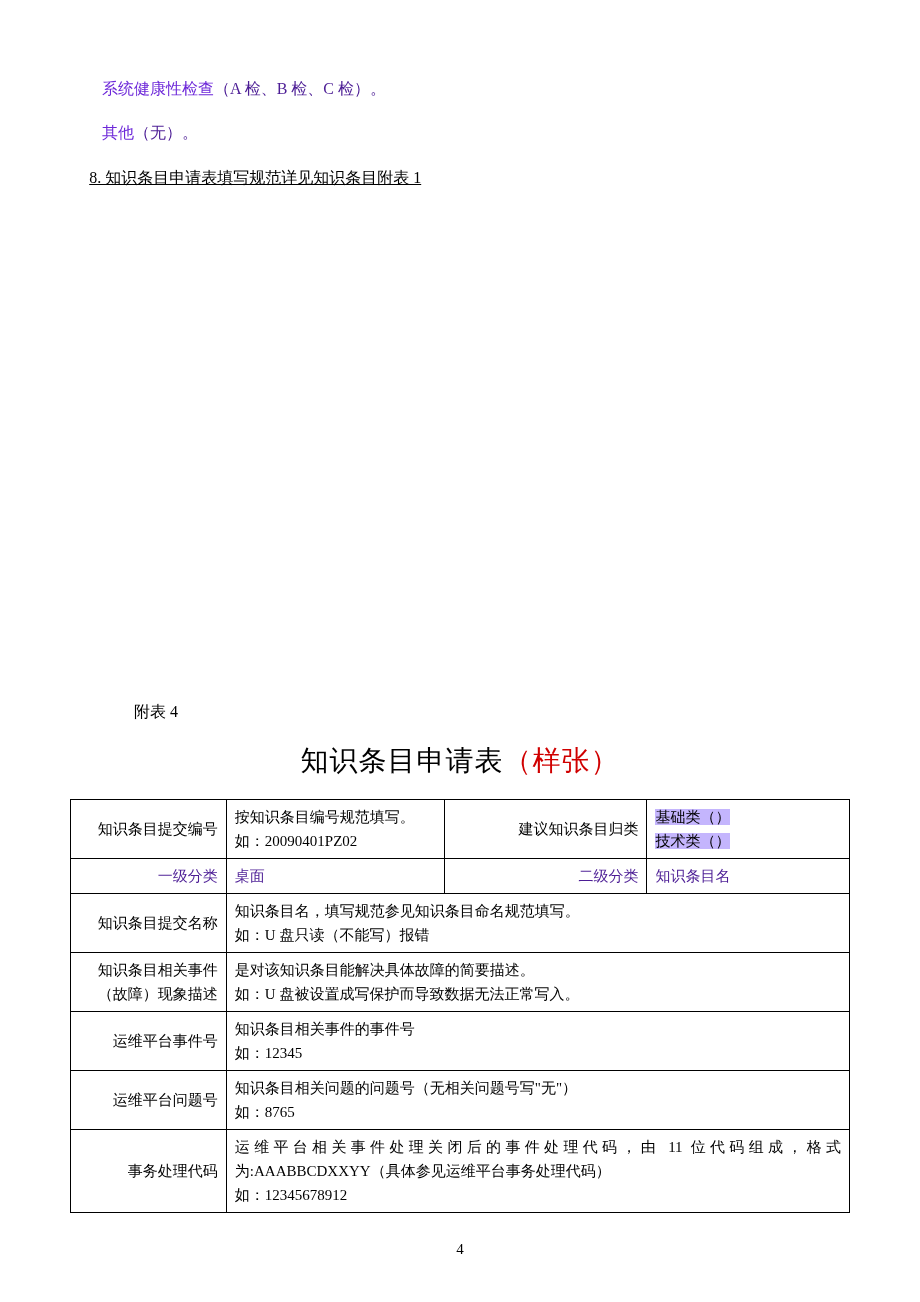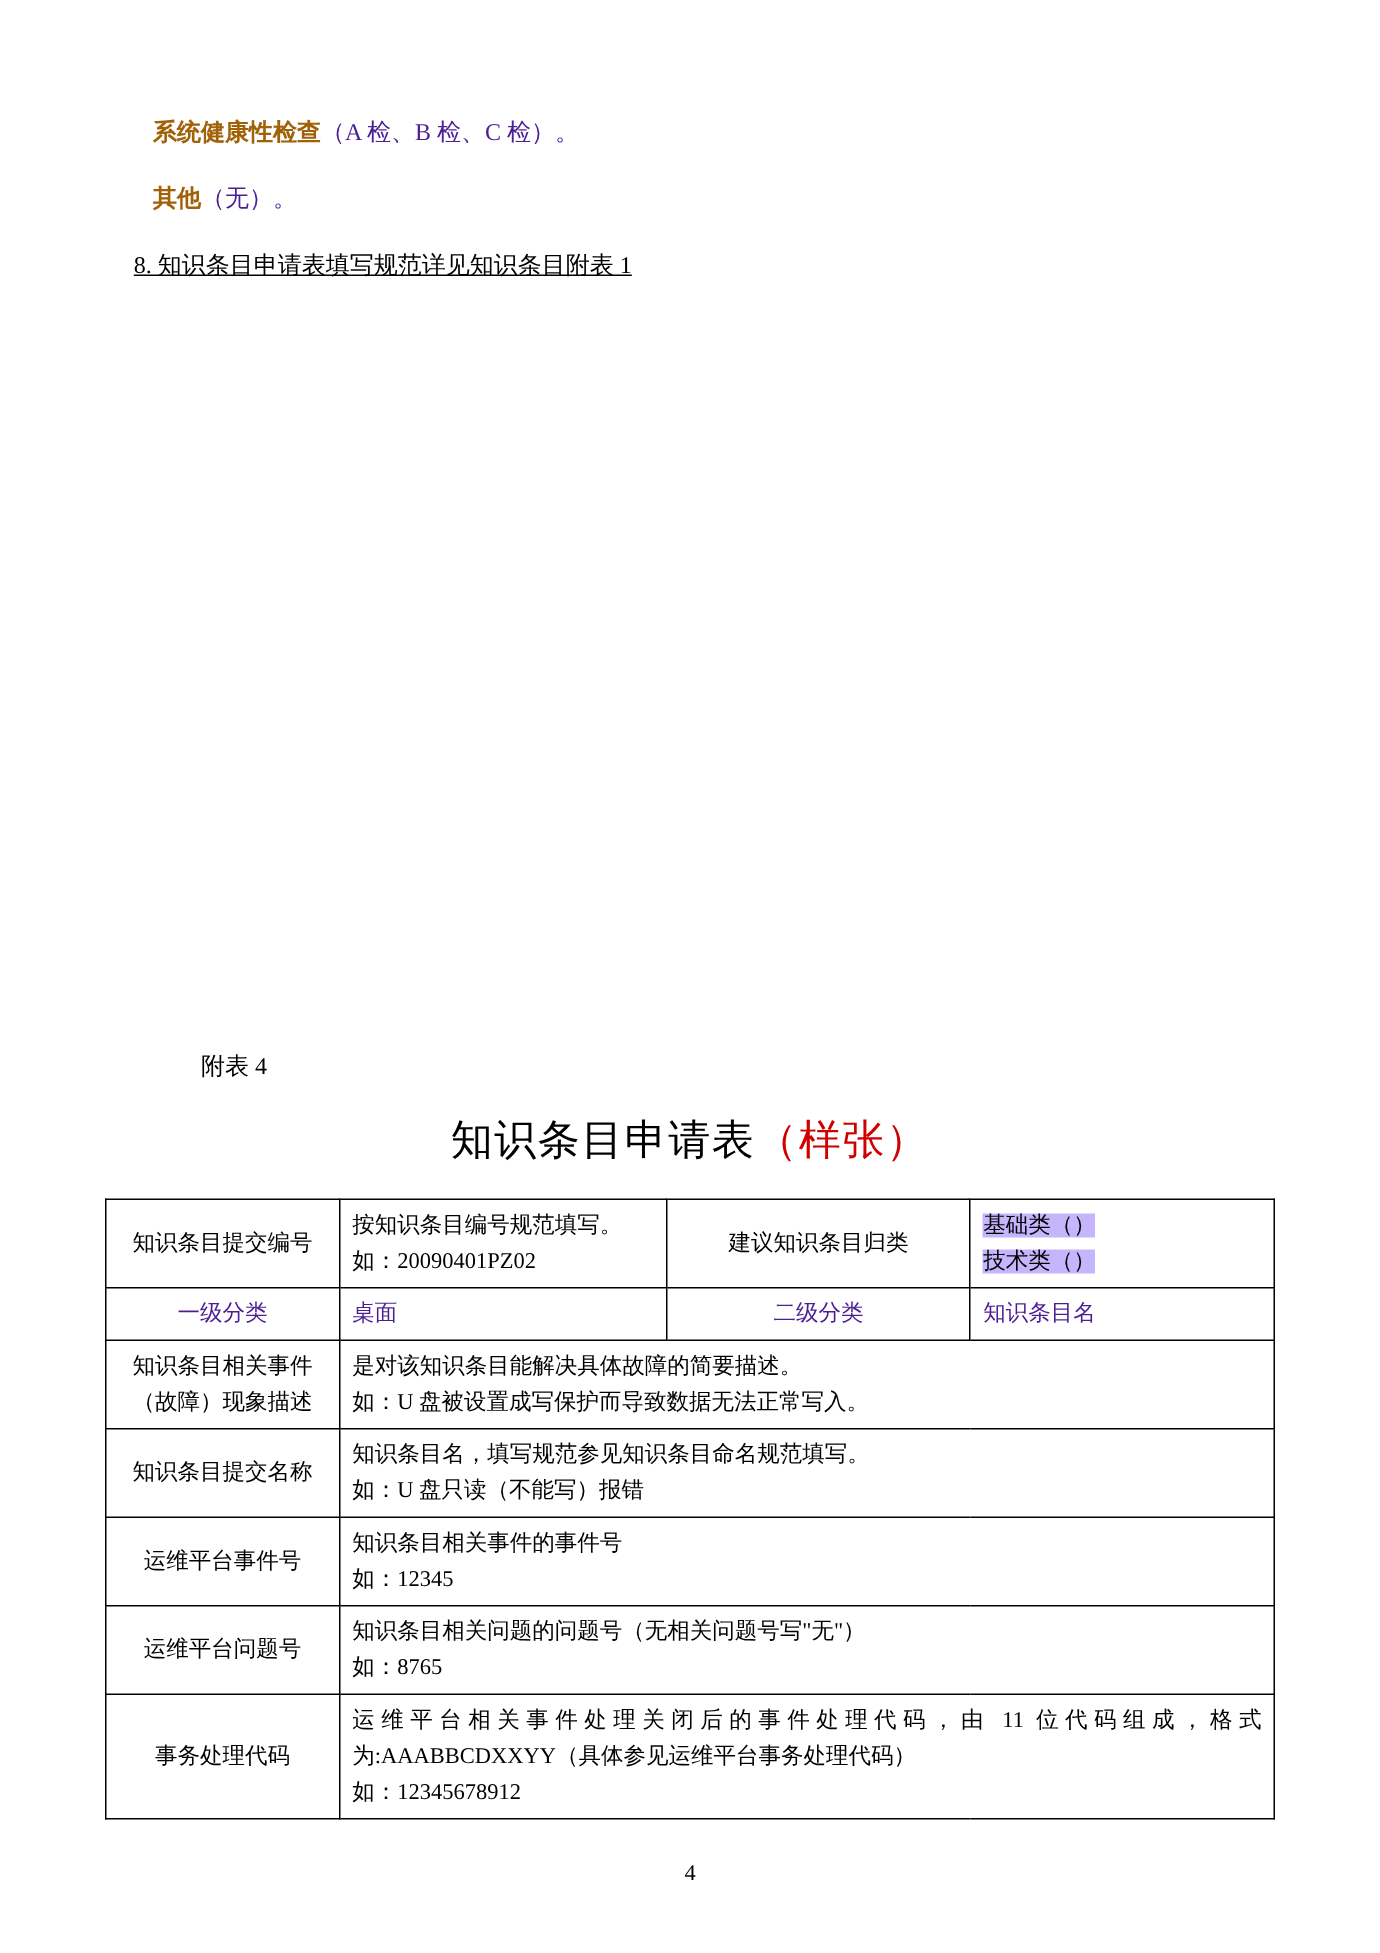--- a/index.html
+++ b/index.html
@@ -11,22 +11,22 @@
     background: #fff;
     width: 920px;
     box-sizing: border-box;
     line-height: 1.9;
   }
   .line {
     margin: 14px 0;
     text-indent: 2em;
   }
   .blue-bold {
-    color: #a16207;
-    font-weight: bold;
+    color: #6d28d9;
+    font-weight: normal;
   }
   .blue {
     color: #4c1d95;
   }
   .num-line {
     margin: 14px 0;
     text-indent: 1.2em;
     text-decoration: underline;
   }
   .gap {
@@ -51,21 +51,21 @@
     table-layout: fixed;
     font-size: 15px;
   }
   td {
     border: 1px solid #000;
     padding: 5px 8px;
     vertical-align: middle;
     line-height: 1.6;
   }
   td.center {
-    text-align: center;
+    text-align: right;
   }
   .hlight {
     background: #c4b5fd;
   }
   .page-num {
     text-align: center;
     margin-top: 22px;
     font-size: 15px;
   }
 </style>
@@ -110,34 +110,34 @@
       <div><span class="hlight">技术类（）</span></div>
     </td>
   </tr>
   <tr>
     <td class="center blue">一级分类</td>
     <td class="blue">桌面</td>
     <td class="center blue">二级分类</td>
     <td class="blue">知识条目名</td>
   </tr>
   <tr>
+    <td class="center">知识条目提交名称</td>
+    <td colspan="3">
+      <div>知识条目名，填写规范参见知识条目命名规范填写。</div>
+      <div>如：U 盘只读（不能写）报错</div>
+    </td>
+  </tr>
+  <tr>
     <td class="center">
       <div>知识条目相关事件</div>
       <div>（故障）现象描述</div>
     </td>
     <td colspan="3">
       <div>是对该知识条目能解决具体故障的简要描述。</div>
       <div>如：U 盘被设置成写保护而导致数据无法正常写入。</div>
-    </td>
-  </tr>
-  <tr>
-    <td class="center">知识条目提交名称</td>
-    <td colspan="3">
-      <div>知识条目名，填写规范参见知识条目命名规范填写。</div>
-      <div>如：U 盘只读（不能写）报错</div>
     </td>
   </tr>
   <tr>
     <td class="center">运维平台事件号</td>
     <td colspan="3">
       <div>知识条目相关事件的事件号</div>
       <div>如：12345</div>
     </td>
   </tr>
   <tr>

